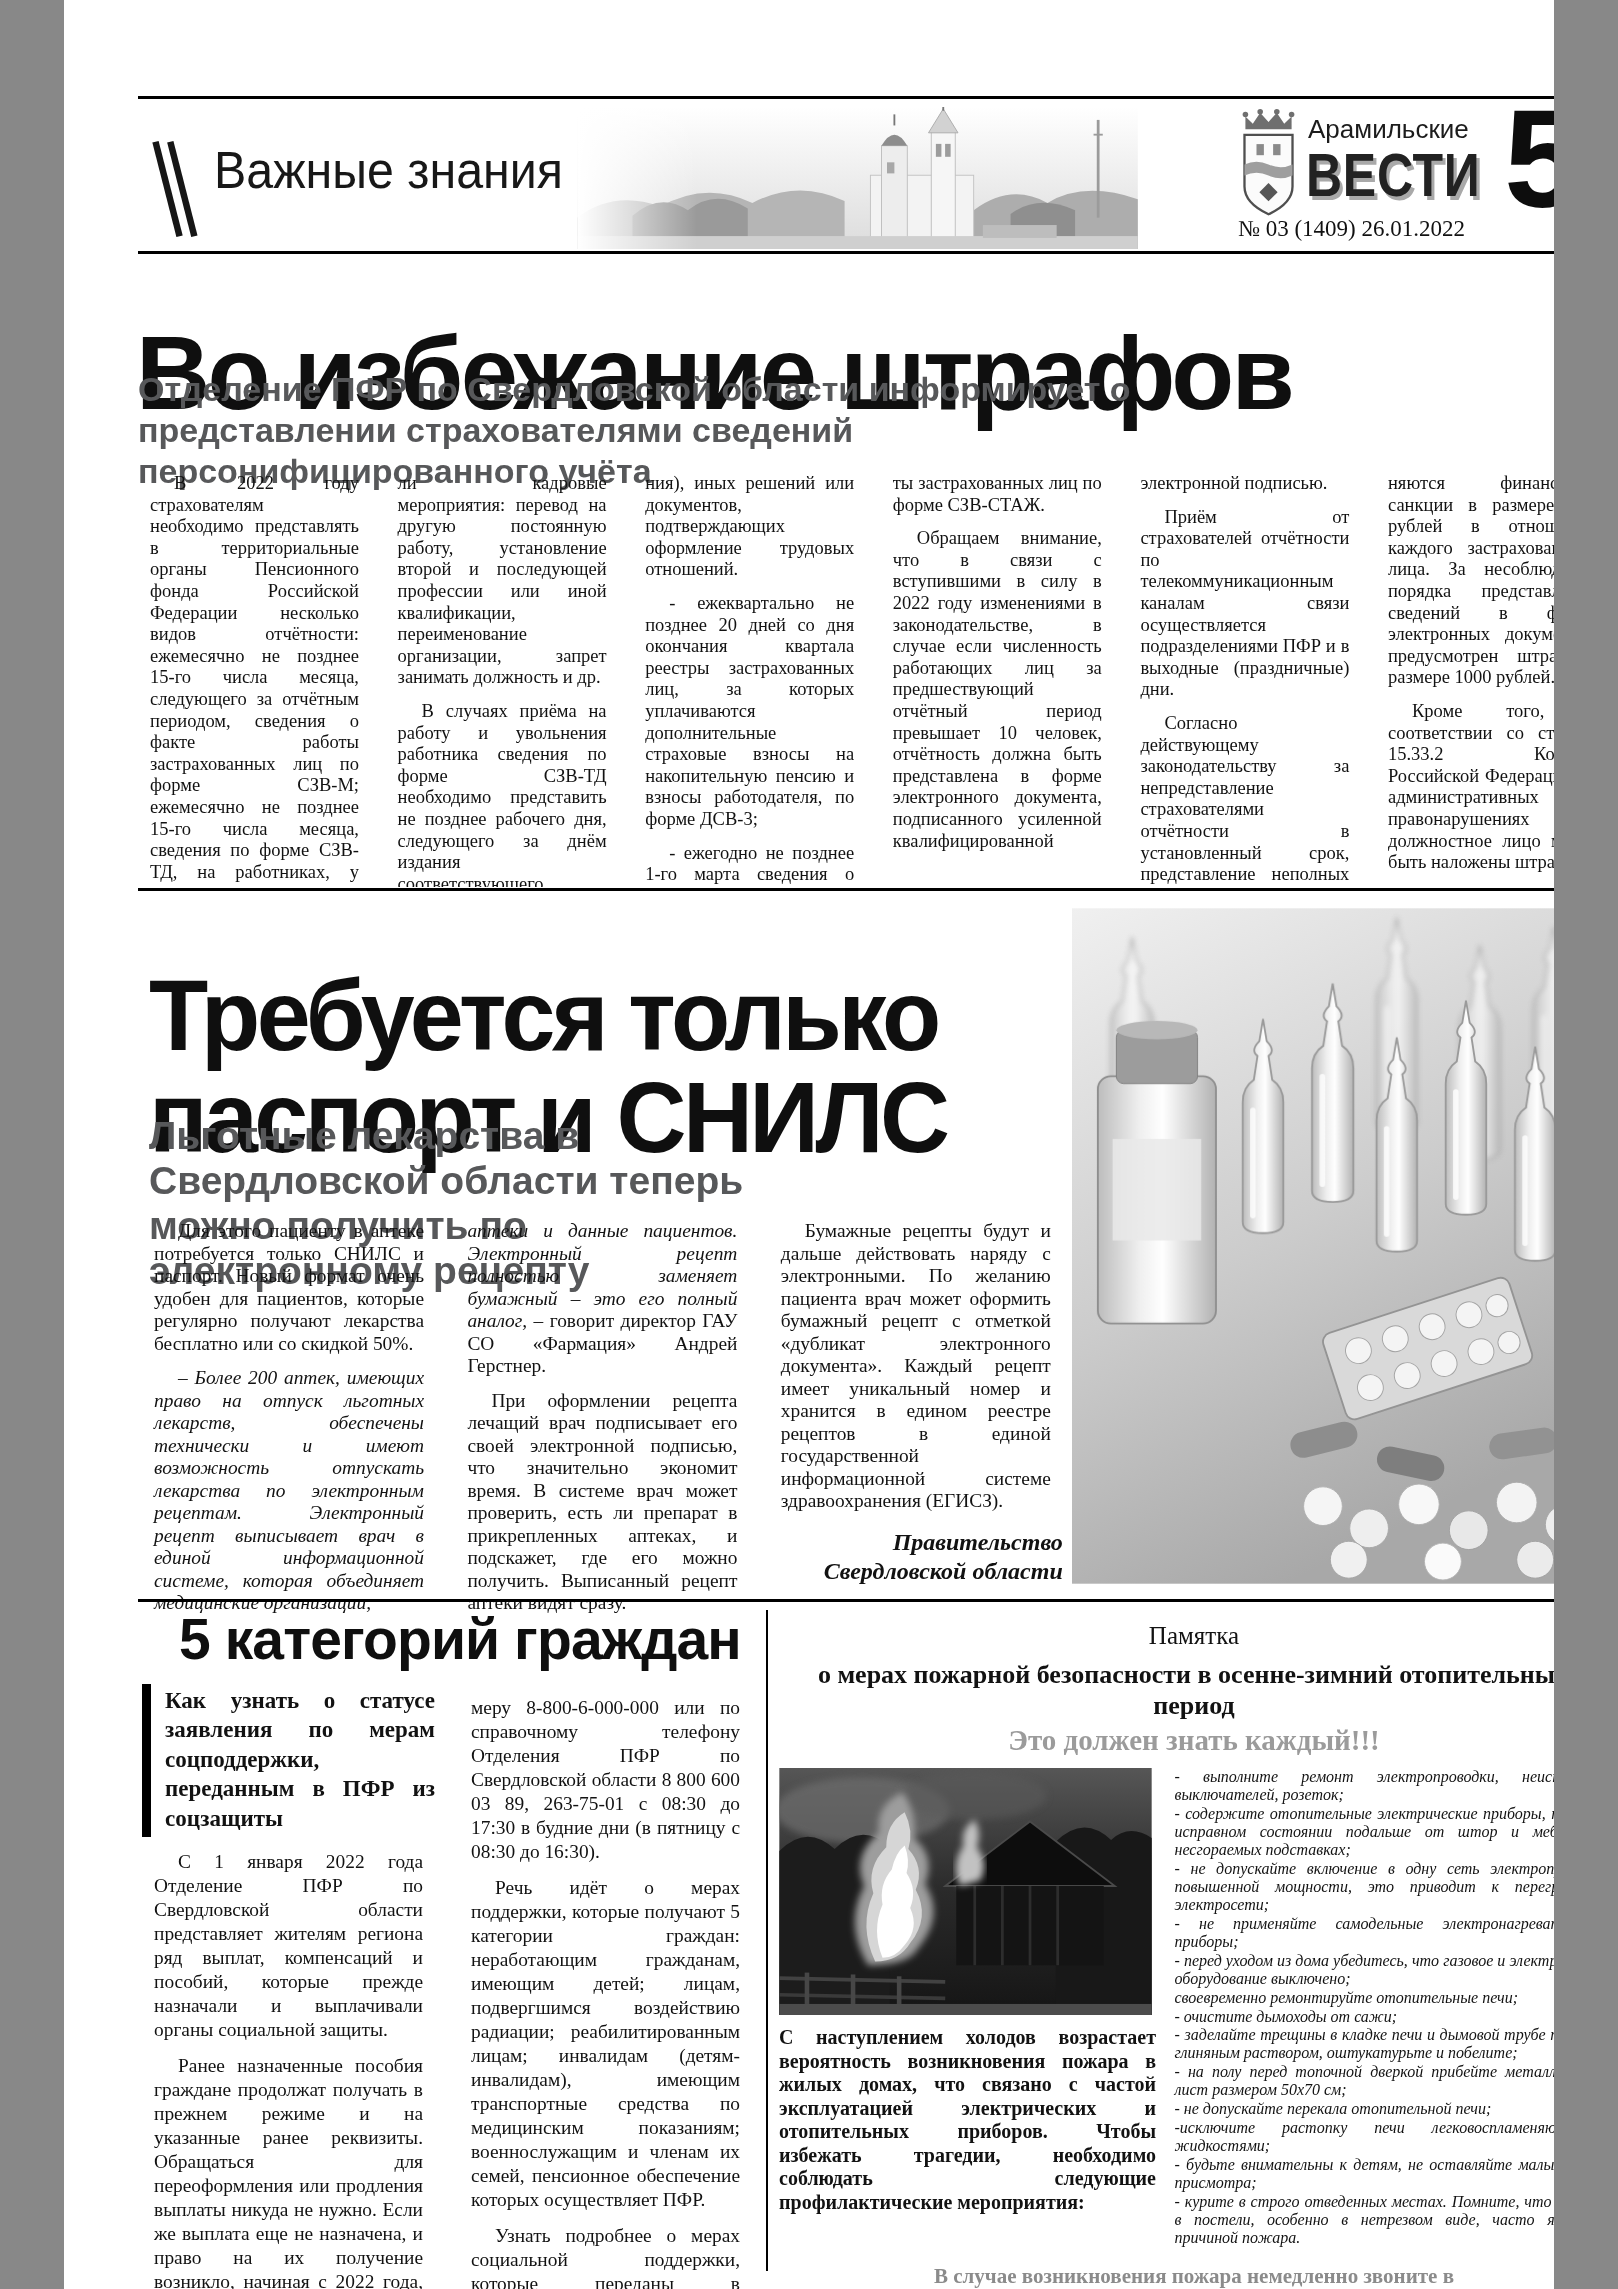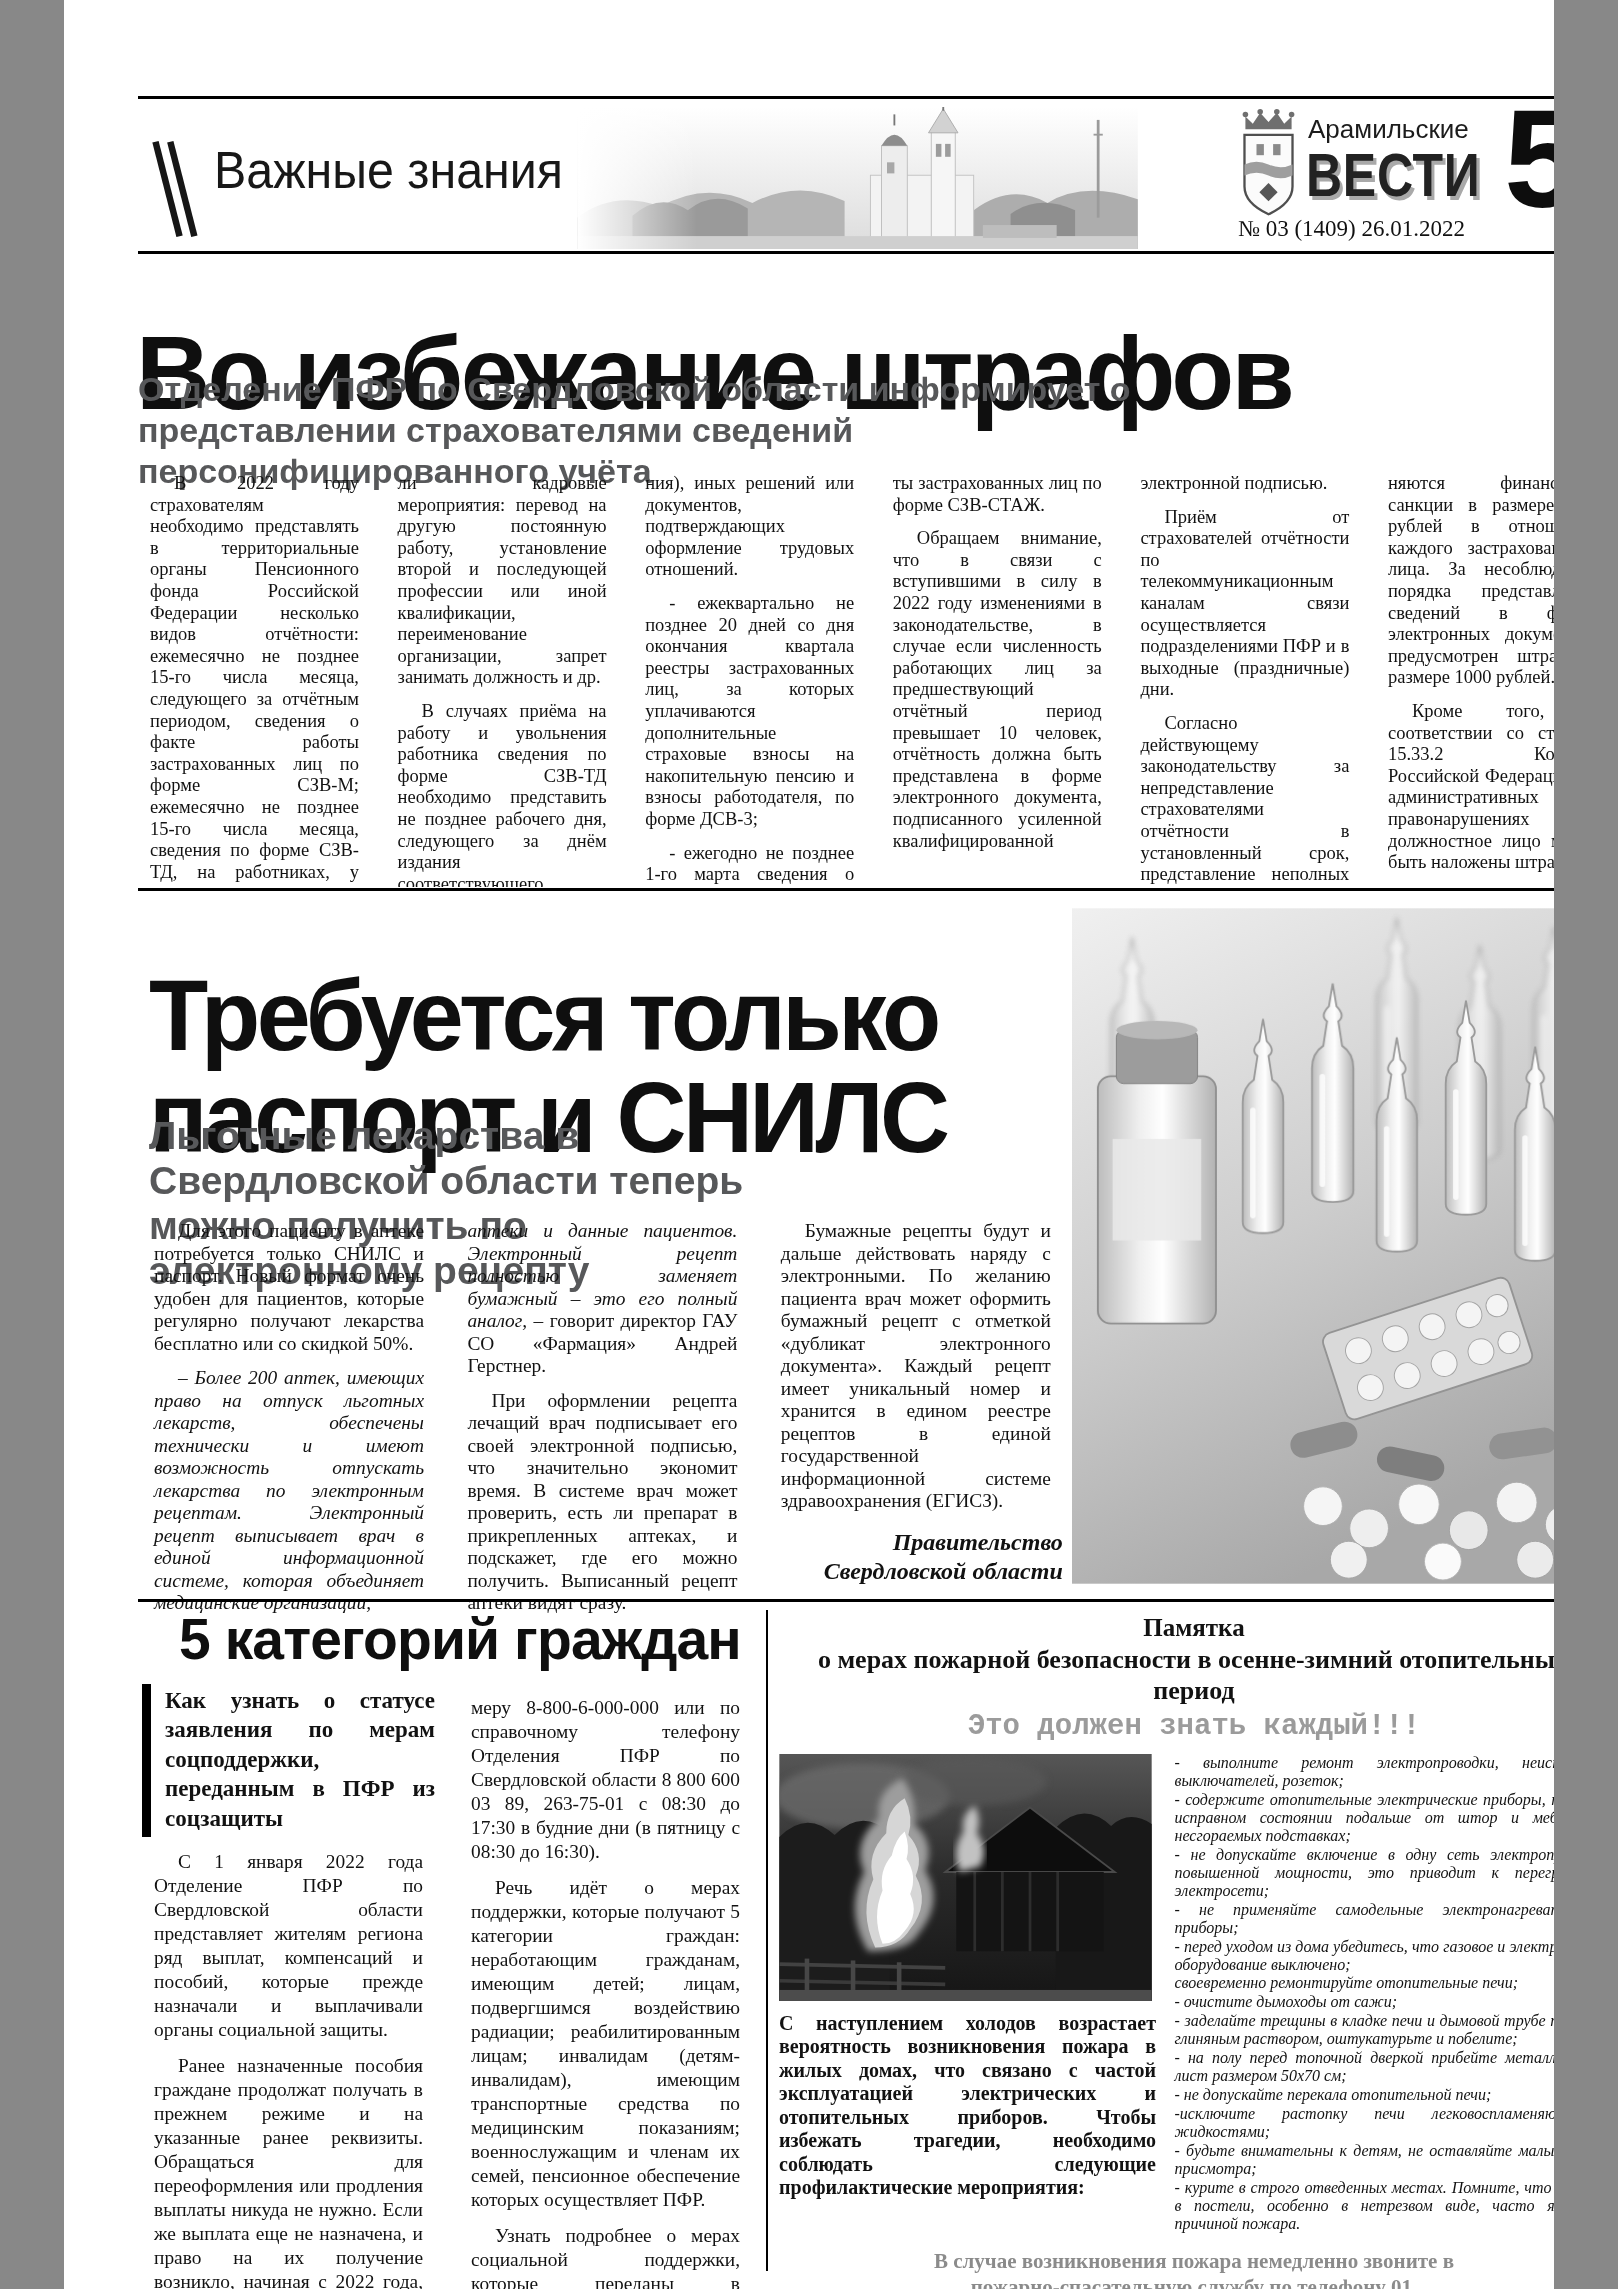--- a/index.html
+++ b/index.html
@@ -49,23 +49,23 @@
 
   .a3{position:absolute;left:78px;top:1610px;width:611px;}
   .a3-title{font-size:57px;line-height:59px;font-weight:bold;letter-spacing:-0.9px;color:#0f0f0f;
             margin:0 0 14.8px 37px;}
   .a3-cols{display:flex;gap:24px;}
   .a3-col{width:293px;font-size:19.4px;line-height:24px;}
   .a3-lead{border-left:9.2px solid #000;padding:1.8px 0 3.7px 14px;margin-bottom:13px;
            font-weight:bold;font-size:23px;line-height:29.5px;text-align:justify;}
 
   .memo{position:absolute;left:715px;top:1613px;width:830px;}
-  .memo-t1{text-align:center;font-weight:bold;font-size:25px;line-height:29.5px;margin:0;}
+  .memo-t1{text-align:center;font-weight:normal;font-size:25px;line-height:29.5px;margin:8px;}
   .memo-t2{text-align:center;font-weight:bold;font-size:26px;line-height:31px;margin:1.8px 0 0 0;}
-  .memo-sub{text-align:center;font-weight:bold;font-size:29px;line-height:33px;color:#9b9b9b;margin:3.7px 0 0 0;font-family:Liberation Mono, monospace;}
+  .memo-sub{text-align:center;font-weight:bold;font-size:29px;line-height:33px;color:#9b9b9b;margin:3.7px 0 0 0;}
   .memo-row{display:flex;gap:18.5px;margin-top:11px;}
   .memo-left{width:377px;flex:none;}
   .fire{width:373px;height:247px;}
   .memo-intro{margin-top:11px;font-weight:bold;font-size:20px;line-height:23.5px;text-align:justify;}
   .memo-list{flex:1;font-style:italic;font-size:16px;line-height:18px;}
   .memo-list .para{text-indent:0;margin:0 0 0.9px 0;}
   .memo-footer{margin:14.8px auto 0 auto;max-width:609px;text-align:center;font-weight:bold;
                font-size:21px;line-height:26px;color:#8b8b8b;}
 </style>
 </head>

